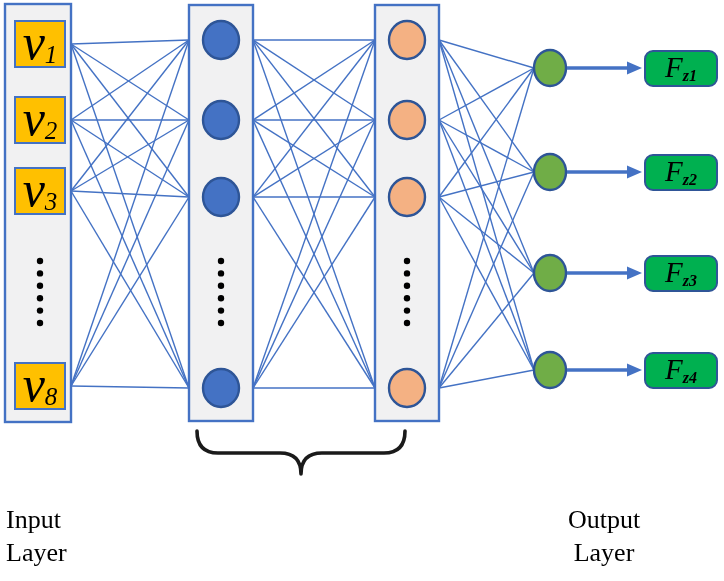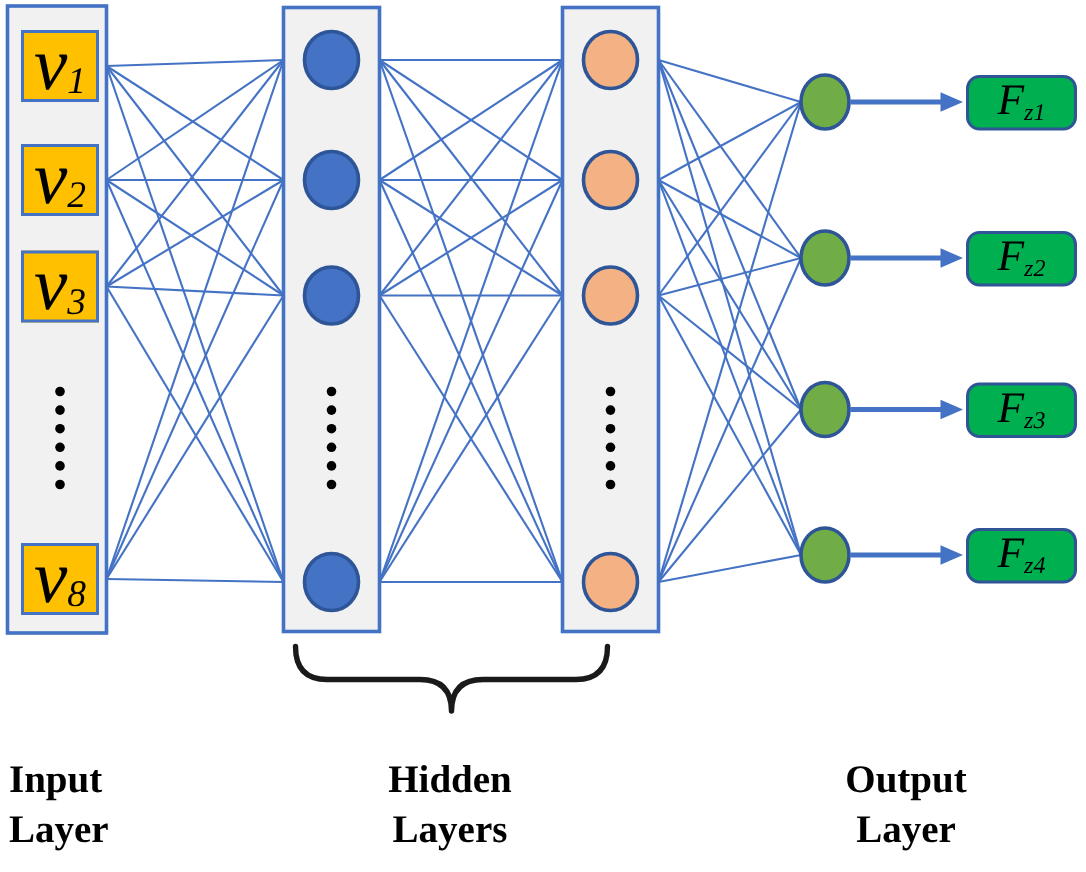--- a/index.html
+++ b/index.html
@@ -27,24 +27,24 @@
     padding-bottom:4px;
   }
   .vbox .sub{font-size:25px;font-style:italic;vertical-align:baseline;transform:translateY(12px);display:inline-block;}
   
   .fbox{
     position:absolute;left:644px;width:74px;height:37px;box-sizing:border-box;
     background:var(--output-box-fill);border:2.5px solid var(--output-box-border);
     border-radius:9px;display:flex;align-items:center;justify-content:center;
     font-style:italic;font-size:29px;color:var(--text);line-height:1;padding-bottom:2px;
   }
-  .fbox .sub{font-size:16px;font-style:italic;display:inline-block;transform:translateY(8px);}
+  .fbox .sub{font-size:16px;font-style:italic;display:inline-block;transform:translateY(8px);font-weight:bold;}
   
   .caption{
-    position:absolute;top:503px;font-weight:bold;font-size:26px;line-height:33px;
+    position:absolute;top:503px;font-weight:normal;font-size:26px;line-height:33px;
     color:var(--text);white-space:pre-line;
   }
   .caption.center{text-align:center;width:180px;}
 </style>
 </head>
 <body>
 
 <div class="canvas">
 
   <svg id="net-svg" width="724" height="581" viewBox="0 0 724 581">
@@ -194,17 +194,15 @@
       <span>F</span>
       <span class="sub">z3</span>
     </div>
   <div class="fbox" style="top:352px">
       <span>F</span>
       <span class="sub">z4</span>
     </div>
 
   <div class="caption" style="left:6px">Input
 Layer</div>
-  <div class="caption center" style="left:210px">Hidden
-Layers</div>
   <div class="caption center" style="left:514px">Output
 Layer</div>
 </div>
 
 </body></html>

